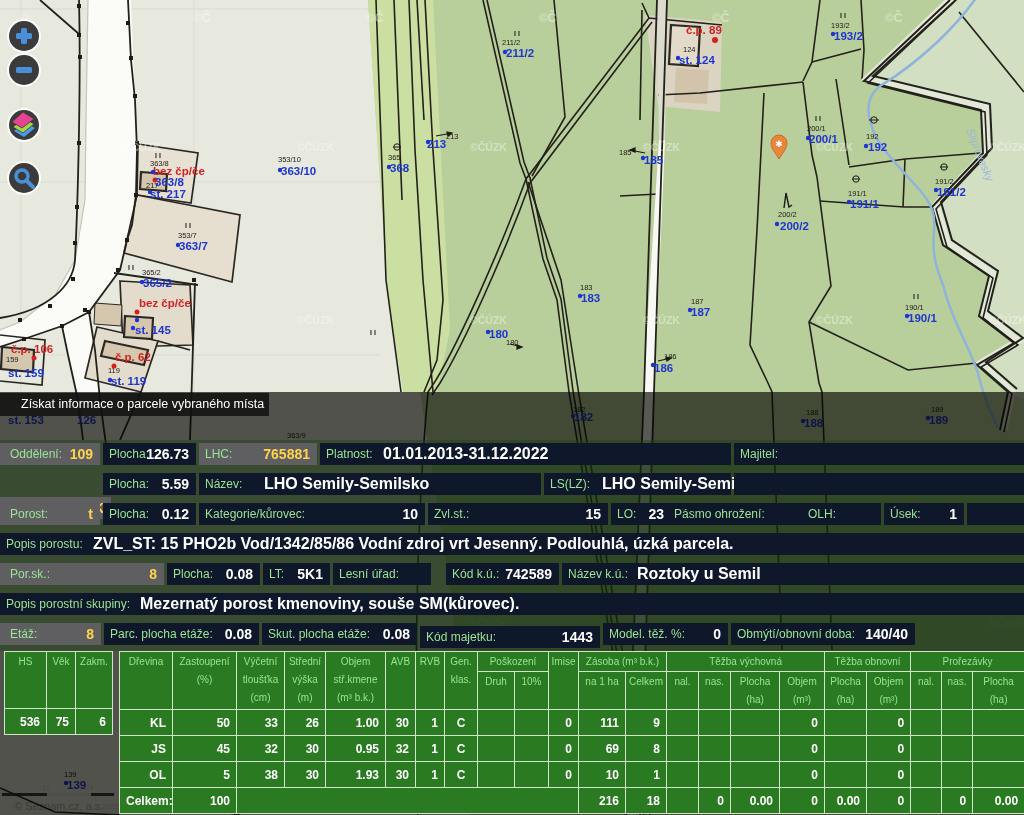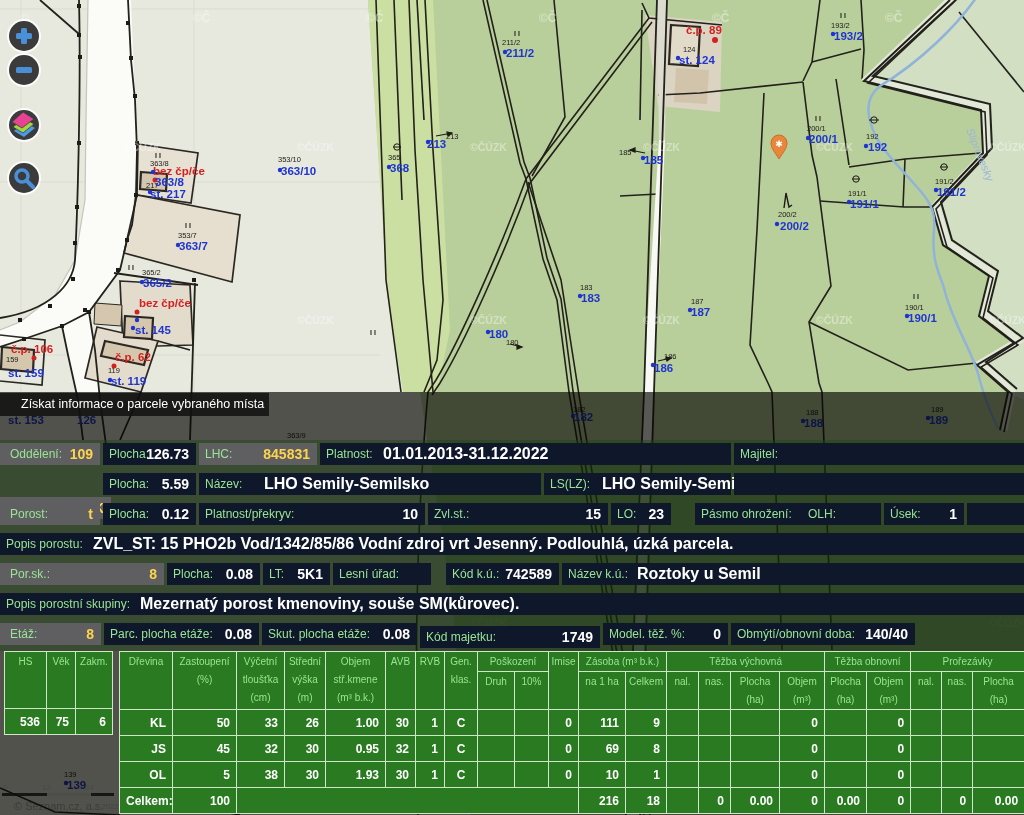--- a/index.html
+++ b/index.html
@@ -333,47 +333,47 @@
         <path d="M150,798 L240,815"></path>
         <path d="M430,812 L560,806 L700,812"></path>
       </g>
 </svg>
 
 <div id="dim"></div>
 <div id="rowpanel" style="position:absolute;left:0;top:440px;width:1024px;height:211px;background:rgba(25,70,15,0.42)"></div>
 <div id="tip">Získat informace o parcele vybraného místa</div>
 <div class="cell gy" style="left:0px;top:443px;width:100px"><span class="lb">Oddělení:</span><span class="vr vy">109</span></div>
 <div class="cell" style="left:103px;top:443px;width:93px"><span class="lb">Plocha:</span><span class="vr">126.73</span></div>
-<div class="cell gy" style="left:199px;top:443px;width:118px"><span class="lb" style="padding-left:6px">LHC:</span><span class="vr vy">845831</span></div>
+<div class="cell gy" style="left:199px;top:443px;width:118px"><span class="lb" style="padding-left:6px">LHC:</span><span class="vr vy">765881</span></div>
 <div class="cell" style="left:320px;top:443px;width:411px"><span class="lb">Platnost:</span><span class="vl" style="left:63px">01.01.2013-31.12.2022</span></div>
 <div class="cell" style="left:734px;top:443px;width:290px"><span class="lb">Majitel:</span></div>
 <div class="cell gy" style="left:0px;top:497px;width:111px"><span class="lb">Dílec:</span><span class="vr vy">K</span></div>
 <div class="cell" style="left:103px;top:473px;width:93px"><span class="lb">Plocha:</span><span class="vr">5.59</span></div>
 <div class="cell" style="left:199px;top:473px;width:342px"><span class="lb">Název:</span><span class="vl" style="left:65px">LHO Semily-Semilsko</span></div>
 <div class="cell" style="left:544px;top:473px;width:187px"><span class="lb">LS(LZ):</span><span class="vl" style="left:58px">LHO Semily-Semilsko</span></div>
 <div class="cell" style="left:734px;top:473px;width:290px"></div>
 <div class="cell gy" style="left:0px;top:503px;width:100px"><span class="lb">Porost:</span><span class="vr vy">t</span></div>
 <div class="cell" style="left:103px;top:503px;width:93px"><span class="lb">Plocha:</span><span class="vr">0.12</span></div>
-<div class="cell" style="left:199px;top:503px;width:226px"><span class="lb">Platnost/překryv:</span><span class="vr">10</span></div>
+<div class="cell" style="left:199px;top:503px;width:226px"><span class="lb">Kategorie/kůrovec:</span><span class="vr">10</span></div>
 <div class="cell" style="left:428px;top:503px;width:180px"><span class="lb">Zvl.st.:</span><span class="vr">15</span></div>
 <div class="cell" style="left:611px;top:503px;width:60px"><span class="lb">LO:</span><span class="vr">23</span></div>
-<div class="cell" style="left:695px;top:503px;width:151px"><span class="lb">Pásmo ohrožení:</span><span class="vr">D</span></div>
+<div class="cell" style="left:668px;top:503px;width:151px"><span class="lb">Pásmo ohrožení:</span><span class="vr">D</span></div>
 <div class="cell" style="left:802px;top:503px;width:79px"><span class="lb">OLH:</span></div>
 <div class="cell" style="left:884px;top:503px;width:80px"><span class="lb">Úsek:</span><span class="vr">1</span></div>
 <div class="cell" style="left:967px;top:503px;width:57px"></div>
 <div class="cell gy" style="left:0px;top:563px;width:164px"><span class="lb">Por.sk.:</span><span class="vr vy">8</span></div>
 <div class="cell" style="left:167px;top:563px;width:93px"><span class="lb">Plocha:</span><span class="vr">0.08</span></div>
 <div class="cell" style="left:263px;top:563px;width:67px"><span class="lb">LT:</span><span class="vr">5K1</span></div>
 <div class="cell" style="left:333px;top:563px;width:98px"><span class="lb">Lesní úřad:</span></div>
 <div class="cell" style="left:446px;top:563px;width:113px"><span class="lb">Kód k.ú.:</span><span class="vr">742589</span></div>
 <div class="cell" style="left:562px;top:563px;width:462px"><span class="lb">Název k.ú.:</span><span class="vl" style="left:75px">Roztoky u Semil</span></div>
 <div class="cell gy" style="left:0px;top:623px;width:101px"><span class="lb">Etáž:</span><span class="vr vy">8</span></div>
 <div class="cell" style="left:104px;top:623px;width:155px"><span class="lb">Parc. plocha etáže:</span><span class="vr">0.08</span></div>
 <div class="cell" style="left:262px;top:623px;width:155px"><span class="lb">Skut. plocha etáže:</span><span class="vr">0.08</span></div>
-<div class="cell" style="left:420px;top:626px;width:180px"><span class="lb">Kód majetku:</span><span class="vr">1749</span></div>
+<div class="cell" style="left:420px;top:626px;width:180px"><span class="lb">Kód majetku:</span><span class="vr">1443</span></div>
 <div class="cell" style="left:603px;top:623px;width:125px"><span class="lb">Model. těž. %:</span><span class="vr">0</span></div>
 <div class="cell" style="left:731px;top:623px;width:184px"><span class="lb">Obmýtí/obnovní doba:</span><span class="vr">140/40</span></div>
 <div class="cell" style="left:918px;top:653px;width:106px"><span class="lb">% MZD:</span></div>
 <div class="cell" style="left:0px;top:533px;width:1024px"><span class="lb">Popis porostu:</span><span class="vl" style="left:93px">ZVL_ST: 15 PHO2b Vod/1342/85/86 Vodní zdroj vrt Jesenný. Podlouhlá, úzká parcela.</span></div>
 <div class="cell" style="left:0px;top:593px;width:1024px"><span class="lb">Popis porostní skupiny:</span><span class="vl" style="left:140px">Mezernatý porost kmenoviny, souše SM(kůrovec).</span></div>
 <table class="gt" style="left:4px;top:651px;width:108px">
 <colgroup>
         <col style="width:42px">
         <col style="width:29px">
         <col style="width:37px">

